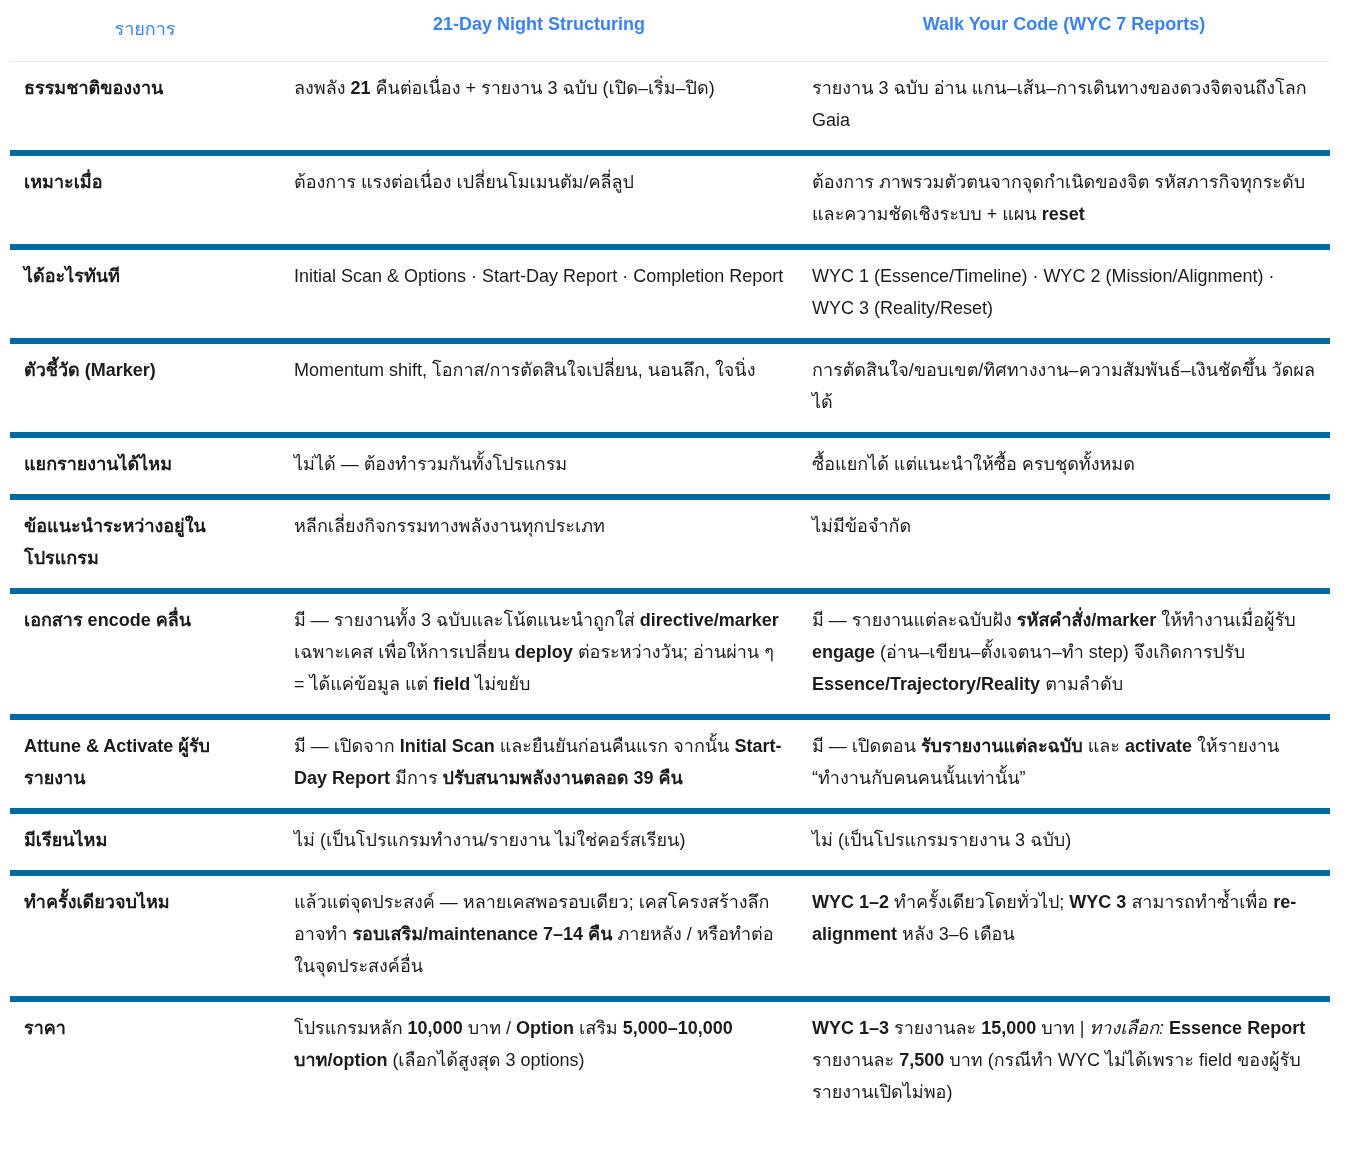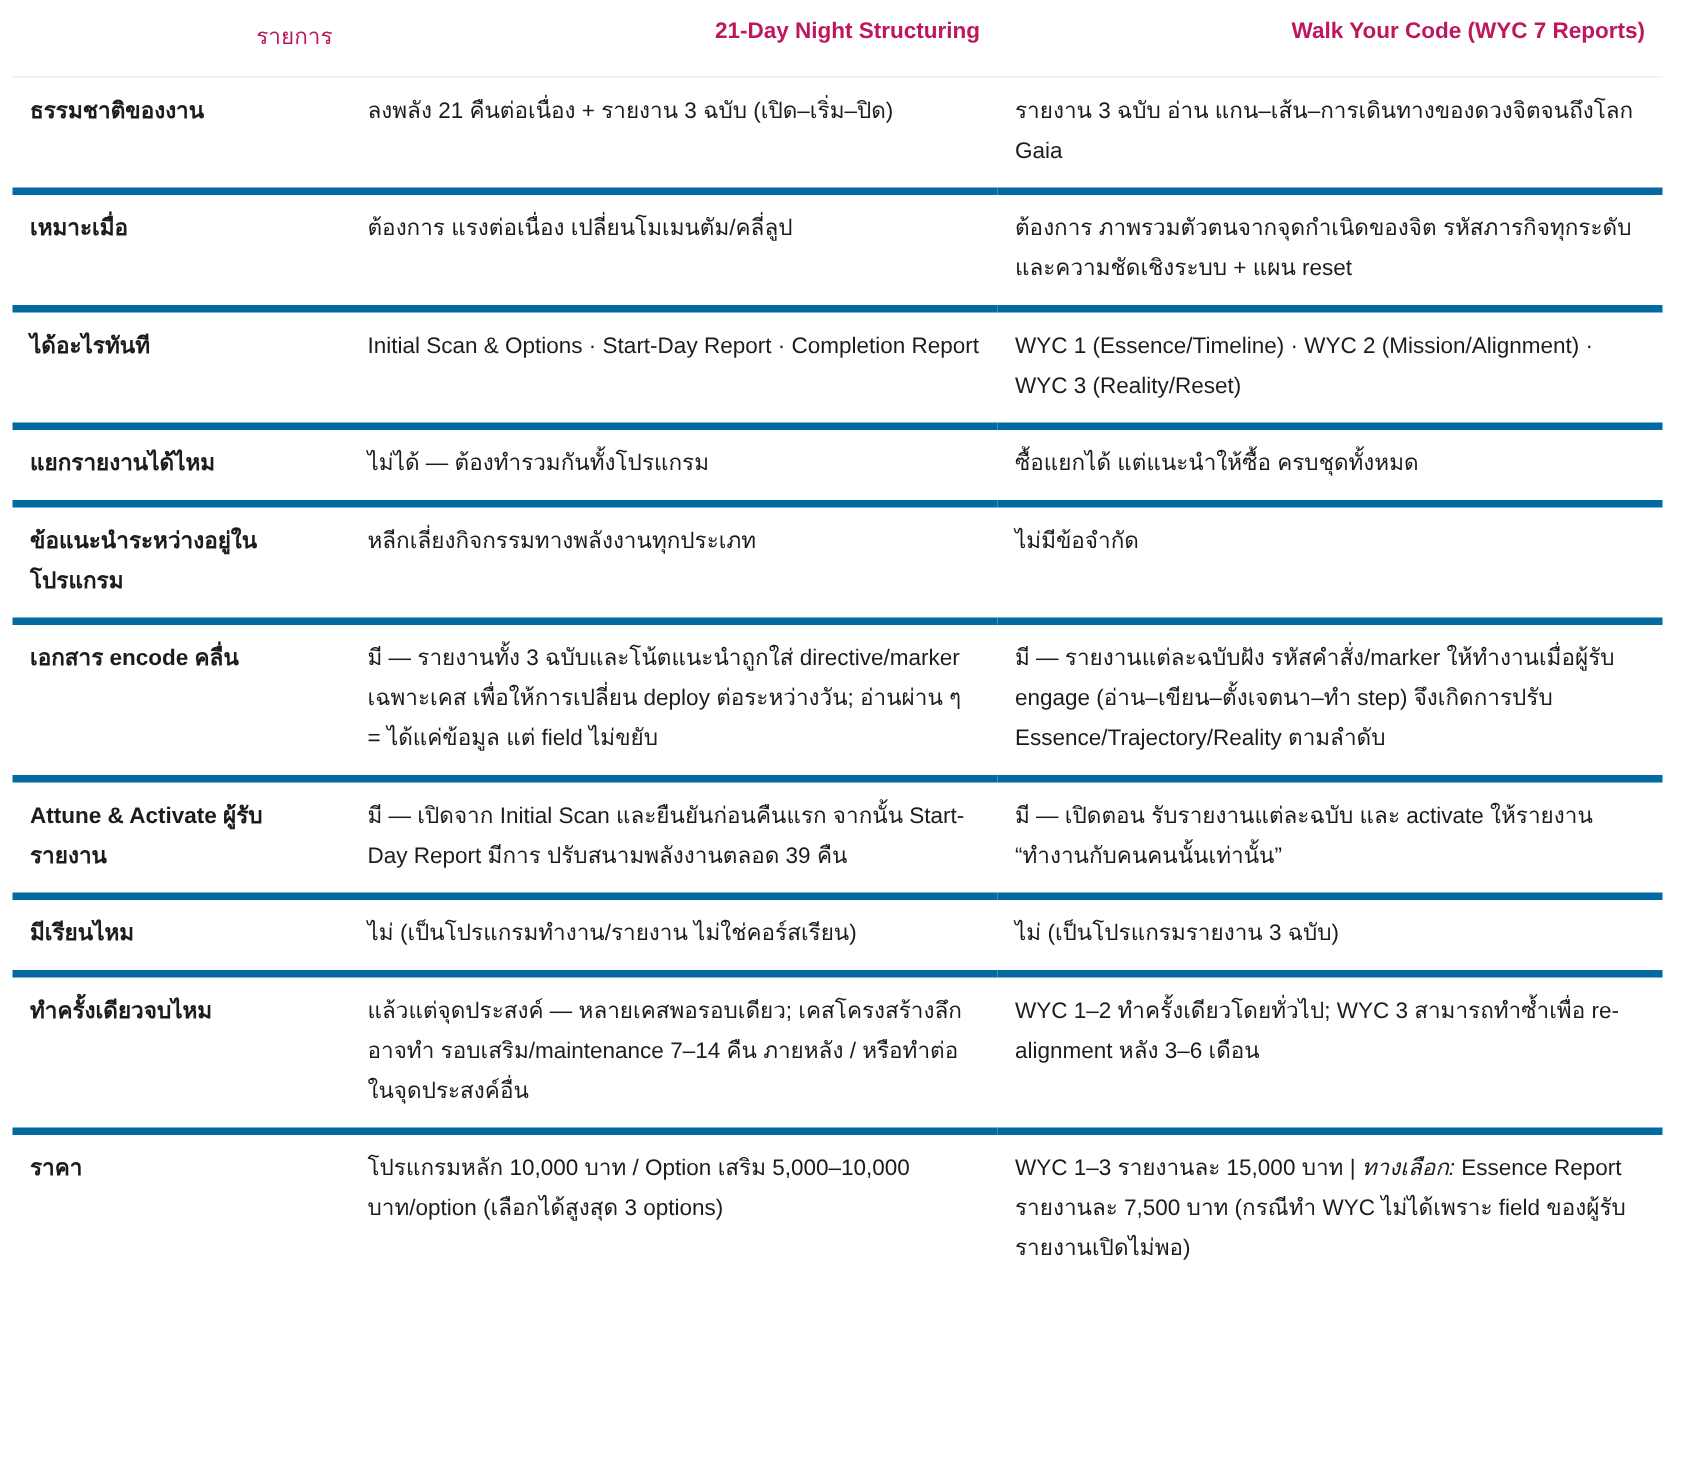--- a/index.html
+++ b/index.html
@@ -1,24 +1,24 @@
 <!DOCTYPE html>
 <html><head>
 <meta charset="utf-8">
 <style>
   html, body { margin:0; padding:0; background:#ffffff; }
   body { width:1352px; height:1166px; overflow:hidden; font-family:"Liberation Sans","DejaVu Sans",sans-serif; color:#1f1f1f; }
   table { border-collapse:collapse; width:1320px; margin-left:10px; table-layout:fixed; }
   col.c0 { width:270px; } col.c1 { width:518px; } col.c2 { width:532px; }
-  thead th { text-align:right; font-weight:600; font-size:18px; padding:14px 14px 18px 14px; color:#be185d; border-bottom:1.5px solid #ececec; vertical-align:top; }
+  thead th { text-align:center; font-weight:600; font-size:18px; padding:14px 14px 18px 14px; color:#3b82f6; border-bottom:1.5px solid #ececec; vertical-align:top; }
   thead th:first-child { font-weight:500; }
   tbody td { font-size:18px; line-height:32px; padding:10px 14px 14px 14px; vertical-align:top; border-bottom:6px solid #0369a1; color:#1c1c1c; }
   tbody td.label { font-weight:600; }
   tbody tr:last-child td { border-bottom:none; }
-  b { font-weight:400; }
+  b { font-weight:700; }
   i { font-style:italic; }
 </style>
 </head>
 <body>
 
 <table>
   <colgroup>
       <col class="c0">
       <col class="c1">
       <col class="c2">
@@ -38,20 +38,25 @@
       </tr>
       <tr>
         <td class="label">เหมาะเมื่อ</td>
         <td><span>ต้องการ แรงต่อเนื่อง เปลี่ยนโมเมนตัม/คลี่ลูป</span></td>
         <td><span>ต้องการ ภาพรวมตัวตนจากจุดกำเนิดของจิต รหัสภารกิจทุกระดับ และความชัดเชิงระบบ + แผน </span><b>reset</b></td>
       </tr>
       <tr>
         <td class="label">ได้อะไรทันที</td>
         <td><span>Initial Scan &amp; Options · Start-Day Report · Completion Report</span></td>
         <td><span>WYC 1 (Essence/Timeline) · WYC 2 (Mission/Alignment) · WYC 3 (Reality/Reset)</span></td>
+      </tr>
+      <tr>
+        <td class="label">ตัวชี้วัด (Marker)</td>
+        <td><span>Momentum shift, โอกาส/การตัดสินใจเปลี่ยน, นอนลึก, ใจนิ่ง</span></td>
+        <td><span>การตัดสินใจ/ขอบเขต/ทิศทางงาน–ความสัมพันธ์–เงินชัดขึ้น วัดผลได้</span></td>
       </tr>
       <tr>
         <td class="label">แยกรายงานได้ไหม</td>
         <td><span>ไม่ได้ — ต้องทำรวมกันทั้งโปรแกรม</span></td>
         <td><span>ซื้อแยกได้ แต่แนะนำให้ซื้อ ครบชุดทั้งหมด</span></td>
       </tr>
       <tr>
         <td class="label">ข้อแนะนำระหว่างอยู่ในโปรแกรม</td>
         <td><span>หลีกเลี่ยงกิจกรรมทางพลังงานทุกประเภท</span></td>
         <td><span>ไม่มีข้อจำกัด</span></td>

